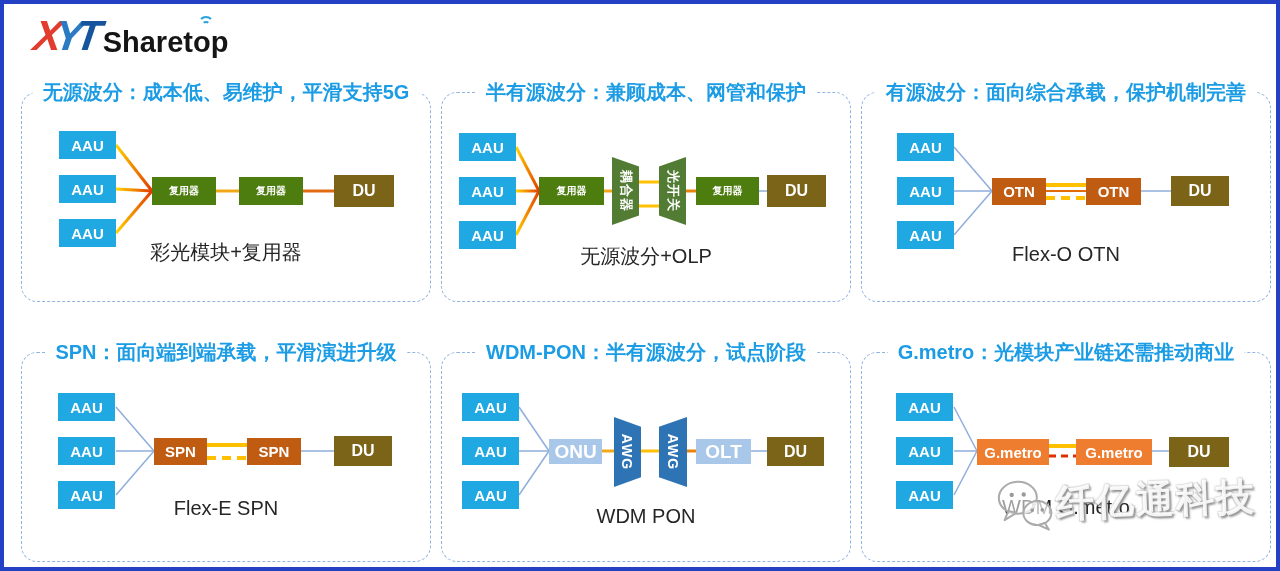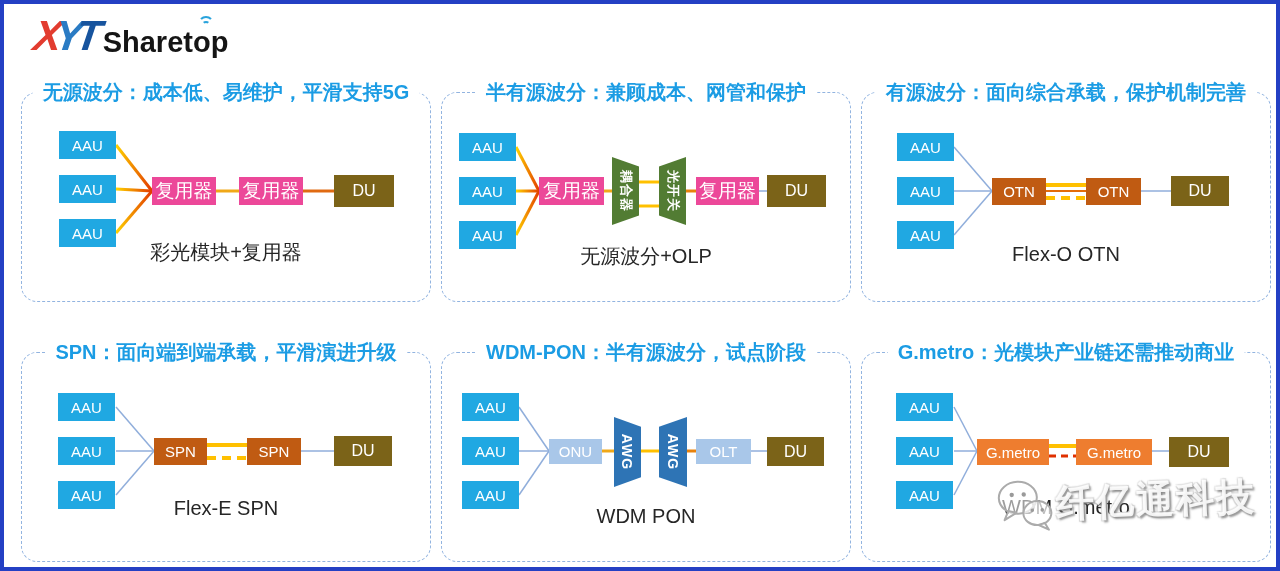--- a/index.html
+++ b/index.html
@@ -31,27 +31,27 @@
 
   .ptitle {
     position:absolute; top:-15px; left:50%; transform:translateX(-50%);
     background:#ffffff; padding:0 10px; white-space:nowrap;
     color:#1b9ce4; font-weight:bold; font-size:20px; line-height:28px;
   }
 
   .wires { position:absolute; left:0; top:0; width:410px; height:210px; }
 
   .box { position:absolute; display:flex; align-items:center; justify-content:center;
-         color:#fff; font-weight:normal; }
+         color:#fff; font-weight:bold; }
   .aau { width:57px; height:28px; background:#20a8e2; font-size:15px; }
-  .mux { background:#ec4899; font-size:19px; }
+  .mux { background:#4d7c0f; font-size:10px; }
   .du  { background:#7b6318; font-size:16px; }
   .hot { background:#c05b12; font-size:15px; }   
   .gmo { background:#ee7d2f; font-size:15px; }   
-  .pal { background:#a9c7e9; font-size:15px; }   
+  .pal { background:#a9c7e9; font-size:19px; }   
 
   .trap { position:absolute; display:flex; align-items:center; justify-content:center; }
   .trap.grn { background:#527c33; } .trap.blu { background:#2e74b5; }
   .trap.tl { clip-path:polygon(0% 0%, 100% 14%, 100% 86%, 0% 100%); }  
   .trap.tr { clip-path:polygon(0% 14%, 100% 0%, 100% 100%, 0% 86%); }  
   .vtext { color:#fff; font-weight:bold; white-space:nowrap; transform:rotate(90deg); }
   .trap.grn .vtext { font-size:13px; letter-spacing:1px; }
   .trap.blu .vtext { font-size:14px; letter-spacing:1px; }
 
   .caption { position:absolute; left:0; width:100%; text-align:center;

